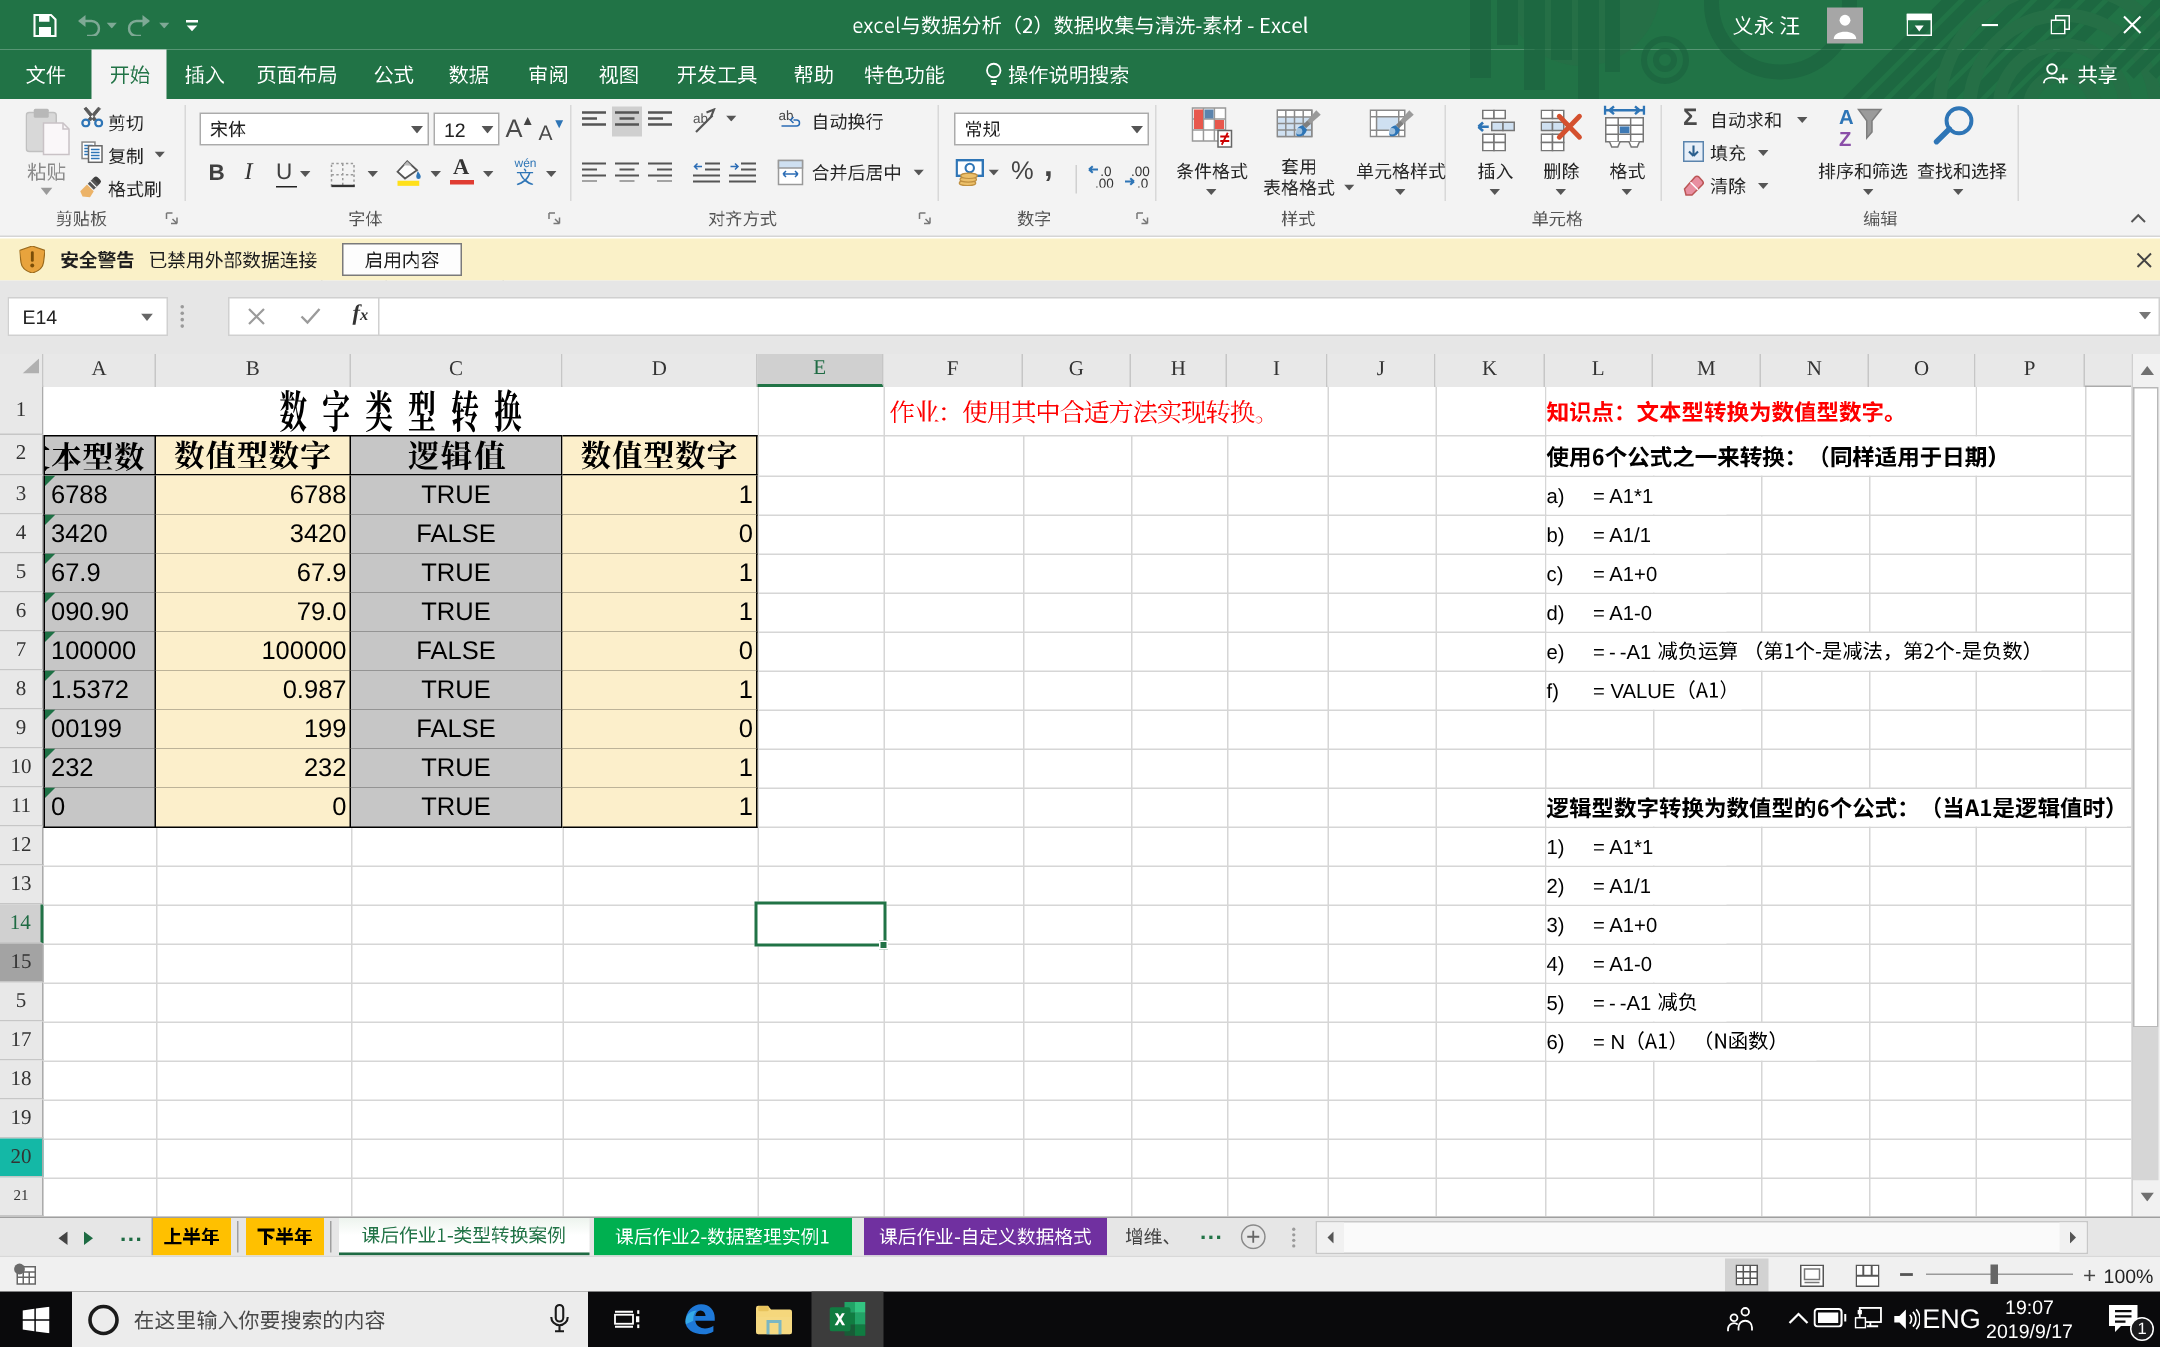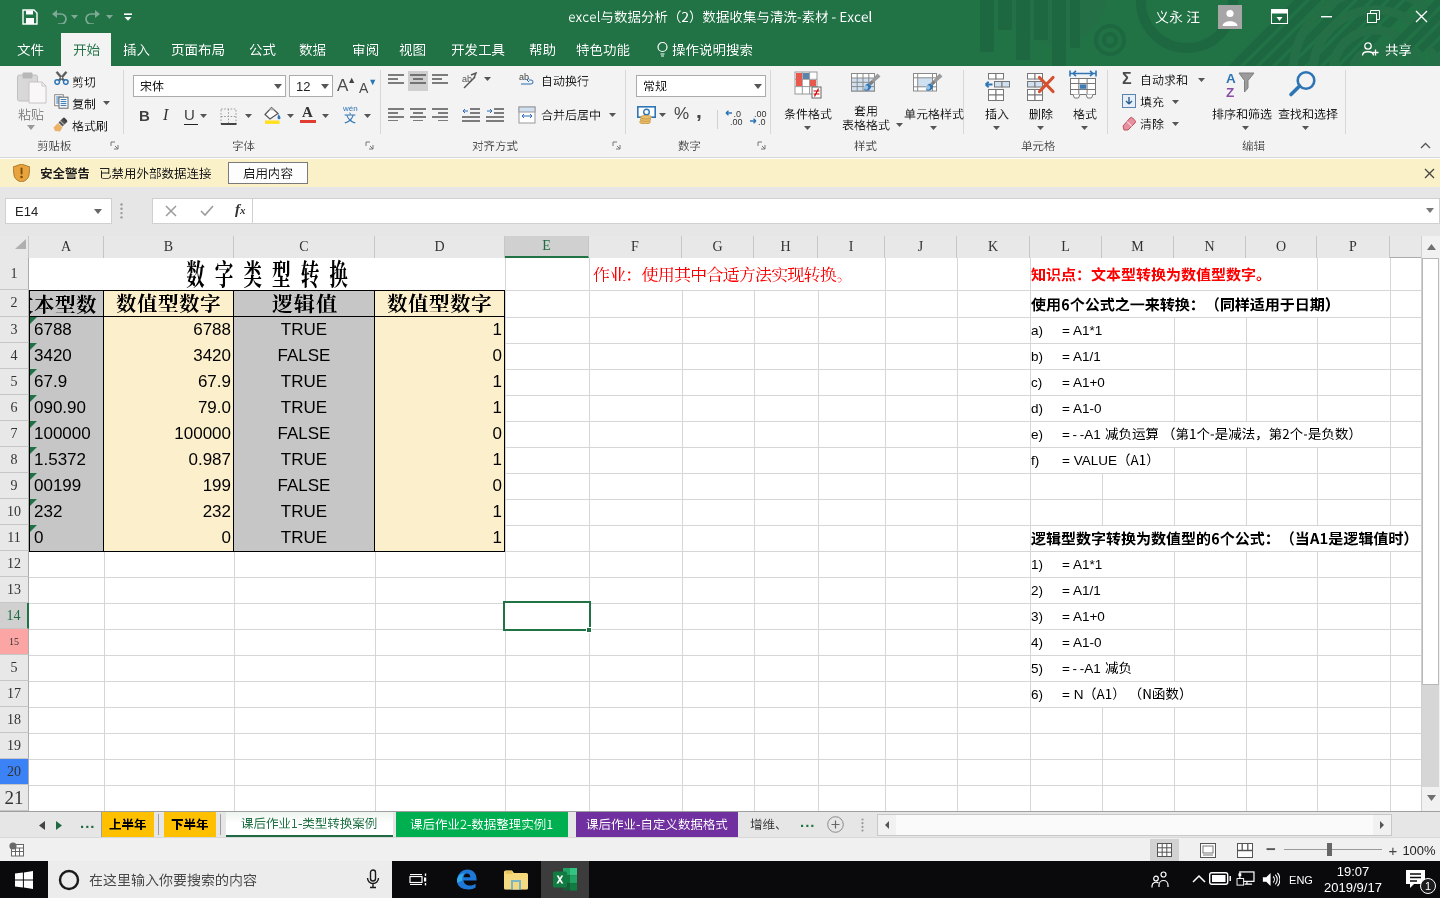--- a/index.html
+++ b/index.html
@@ -750,27 +750,27 @@
 <div class="fxc" style="left:0;top:135px;width:29px;height:26px;background:#e8e8e8;border-right:1px solid #ababab;border-bottom:1px solid #c6c6c6;font-family:'Liberation Serif',serif;font-size:14px;color:#333">5</div>
 <div class="fxc" style="left:0;top:161px;width:29px;height:26px;background:#e8e8e8;border-right:1px solid #ababab;border-bottom:1px solid #c6c6c6;font-family:'Liberation Serif',serif;font-size:14px;color:#333">6</div>
 <div class="fxc" style="left:0;top:187px;width:29px;height:26px;background:#e8e8e8;border-right:1px solid #ababab;border-bottom:1px solid #c6c6c6;font-family:'Liberation Serif',serif;font-size:14px;color:#333">7</div>
 <div class="fxc" style="left:0;top:213px;width:29px;height:26px;background:#e8e8e8;border-right:1px solid #ababab;border-bottom:1px solid #c6c6c6;font-family:'Liberation Serif',serif;font-size:14px;color:#333">8</div>
 <div class="fxc" style="left:0;top:239px;width:29px;height:26px;background:#e8e8e8;border-right:1px solid #ababab;border-bottom:1px solid #c6c6c6;font-family:'Liberation Serif',serif;font-size:14px;color:#333">9</div>
 <div class="fxc" style="left:0;top:265px;width:29px;height:26px;background:#e8e8e8;border-right:1px solid #ababab;border-bottom:1px solid #c6c6c6;font-family:'Liberation Serif',serif;font-size:14px;color:#333">10</div>
 <div class="fxc" style="left:0;top:291px;width:29px;height:26px;background:#e8e8e8;border-right:1px solid #ababab;border-bottom:1px solid #c6c6c6;font-family:'Liberation Serif',serif;font-size:14px;color:#333">11</div>
 <div class="fxc" style="left:0;top:317px;width:29px;height:26px;background:#e8e8e8;border-right:1px solid #ababab;border-bottom:1px solid #c6c6c6;font-family:'Liberation Serif',serif;font-size:14px;color:#333">12</div>
 <div class="fxc" style="left:0;top:343px;width:29px;height:26px;background:#e8e8e8;border-right:1px solid #ababab;border-bottom:1px solid #c6c6c6;font-family:'Liberation Serif',serif;font-size:14px;color:#333">13</div>
 <div class="fxc" style="left:0;top:369px;width:29px;height:26px;background:#d0d0d0;border-right:2px solid #217346;border-bottom:1px solid #c6c6c6;font-family:'Liberation Serif',serif;font-size:14px;color:#1e6b43">14</div>
-<div class="fxc" style="left:0;top:395px;width:29px;height:26px;background:#fca5a5;border-right:1px solid #ababab;border-bottom:1px solid #c6c6c6;font-family:'Liberation Serif',serif;font-size:10px;color:#333">15</div>
+<div class="fxc" style="left:0;top:395px;width:29px;height:26px;background:#a3a3a3;border-right:1px solid #ababab;border-bottom:1px solid #c6c6c6;font-family:'Liberation Serif',serif;font-size:14px;color:#333">15</div>
 <div class="fxc" style="left:0;top:421px;width:29px;height:26px;background:#e8e8e8;border-right:1px solid #ababab;border-bottom:1px solid #c6c6c6;font-family:'Liberation Serif',serif;font-size:14px;color:#333">5</div>
 <div class="fxc" style="left:0;top:447px;width:29px;height:26px;background:#e8e8e8;border-right:1px solid #ababab;border-bottom:1px solid #c6c6c6;font-family:'Liberation Serif',serif;font-size:14px;color:#333">17</div>
 <div class="fxc" style="left:0;top:473px;width:29px;height:26px;background:#e8e8e8;border-right:1px solid #ababab;border-bottom:1px solid #c6c6c6;font-family:'Liberation Serif',serif;font-size:14px;color:#333">18</div>
 <div class="fxc" style="left:0;top:499px;width:29px;height:26px;background:#e8e8e8;border-right:1px solid #ababab;border-bottom:1px solid #c6c6c6;font-family:'Liberation Serif',serif;font-size:14px;color:#333">19</div>
-<div class="fxc" style="left:0;top:525px;width:29px;height:26px;background:#3b82f6;border-right:1px solid #ababab;border-bottom:1px solid #c6c6c6;font-family:'Liberation Serif',serif;font-size:14px;color:#333">20</div>
-<div class="fxc" style="left:0;top:551px;width:29px;height:26px;background:#e8e8e8;border-right:1px solid #ababab;border-bottom:1px solid #c6c6c6;font-family:'Liberation Serif',serif;font-size:19px;color:#333">21</div>
+<div class="fxc" style="left:0;top:525px;width:29px;height:26px;background:#14b8a6;border-right:1px solid #ababab;border-bottom:1px solid #c6c6c6;font-family:'Liberation Serif',serif;font-size:14px;color:#333">20</div>
+<div class="fxc" style="left:0;top:551px;width:29px;height:26px;background:#e8e8e8;border-right:1px solid #ababab;border-bottom:1px solid #c6c6c6;font-family:'Liberation Serif',serif;font-size:10px;color:#333">21</div>
 <div class="ab" style="left:104px;top:24px;width:1px;height:553px;background:#d6d6d6"></div>
 <div class="ab" style="left:234px;top:24px;width:1px;height:553px;background:#d6d6d6"></div>
 <div class="ab" style="left:375px;top:24px;width:1px;height:553px;background:#d6d6d6"></div>
 <div class="ab" style="left:505px;top:24px;width:1px;height:553px;background:#d6d6d6"></div>
 <div class="ab" style="left:589px;top:24px;width:1px;height:553px;background:#d6d6d6"></div>
 <div class="ab" style="left:682px;top:24px;width:1px;height:553px;background:#d6d6d6"></div>
 <div class="ab" style="left:754px;top:24px;width:1px;height:553px;background:#d6d6d6"></div>
 <div class="ab" style="left:818px;top:24px;width:1px;height:553px;background:#d6d6d6"></div>
 <div class="ab" style="left:885px;top:24px;width:1px;height:553px;background:#d6d6d6"></div>
 <div class="ab" style="left:957px;top:24px;width:1px;height:553px;background:#d6d6d6"></div>
@@ -1223,20 +1223,20 @@
       <rect x="2.5" y="2.5" width="3" height="3" fill="#fff"></rect>
     </svg>
   <svg class="ab" style="left:1262px;top:11px" width="18" height="15" viewBox="0 0 21 17">
       <path d="M1,6 h4 l5,-5 v15 l-5,-5 h-4 z" fill="#fff"></path>
       <g fill="none" stroke="#fff" stroke-width="1.3">
         <path d="M13,5 a5,5 0 0 1 0,7"></path>
         <path d="M15.5,2.8 a8.2,8.2 0 0 1 0,11.4"></path>
         <path d="M18,0.8 a11.5,11.5 0 0 1 0,15.4"></path>
       </g>
     </svg>
-  <div class="fxc" style="left:1285px;top:0;width:32px;height:37px;font-size:11px;color:#fff">ENG</div>
+  <div class="fxc" style="left:1285px;top:0;width:32px;height:37px;font-size:18px;color:#fff">ENG</div>
   <div class="ab" style="left:1322px;top:3px;width:62px;height:31px;color:#fff;font-size:13px;text-align:center;line-height:15.5px">19:07<br>2019/9/17</div>
   <svg class="ab" style="left:1404px;top:8px" width="22" height="21" viewBox="0 0 22 21">
       <path d="M2,1 h19 v14 h-11 l-4,4 v-4 h-4 z" fill="#fff"></path>
       <path d="M6,5 h11 M6,8.5 h11 M6,12 h7" stroke="#0a0a0c" stroke-width="1.5"></path>
     </svg>
   <div class="fxc" style="left:1420px;top:17px;width:16px;height:16px;border-radius:50%;background:#1b1b1d;border:1px solid #fff;font-size:11px;color:#fff">1</div>
 </div>
 
 </body></html>

